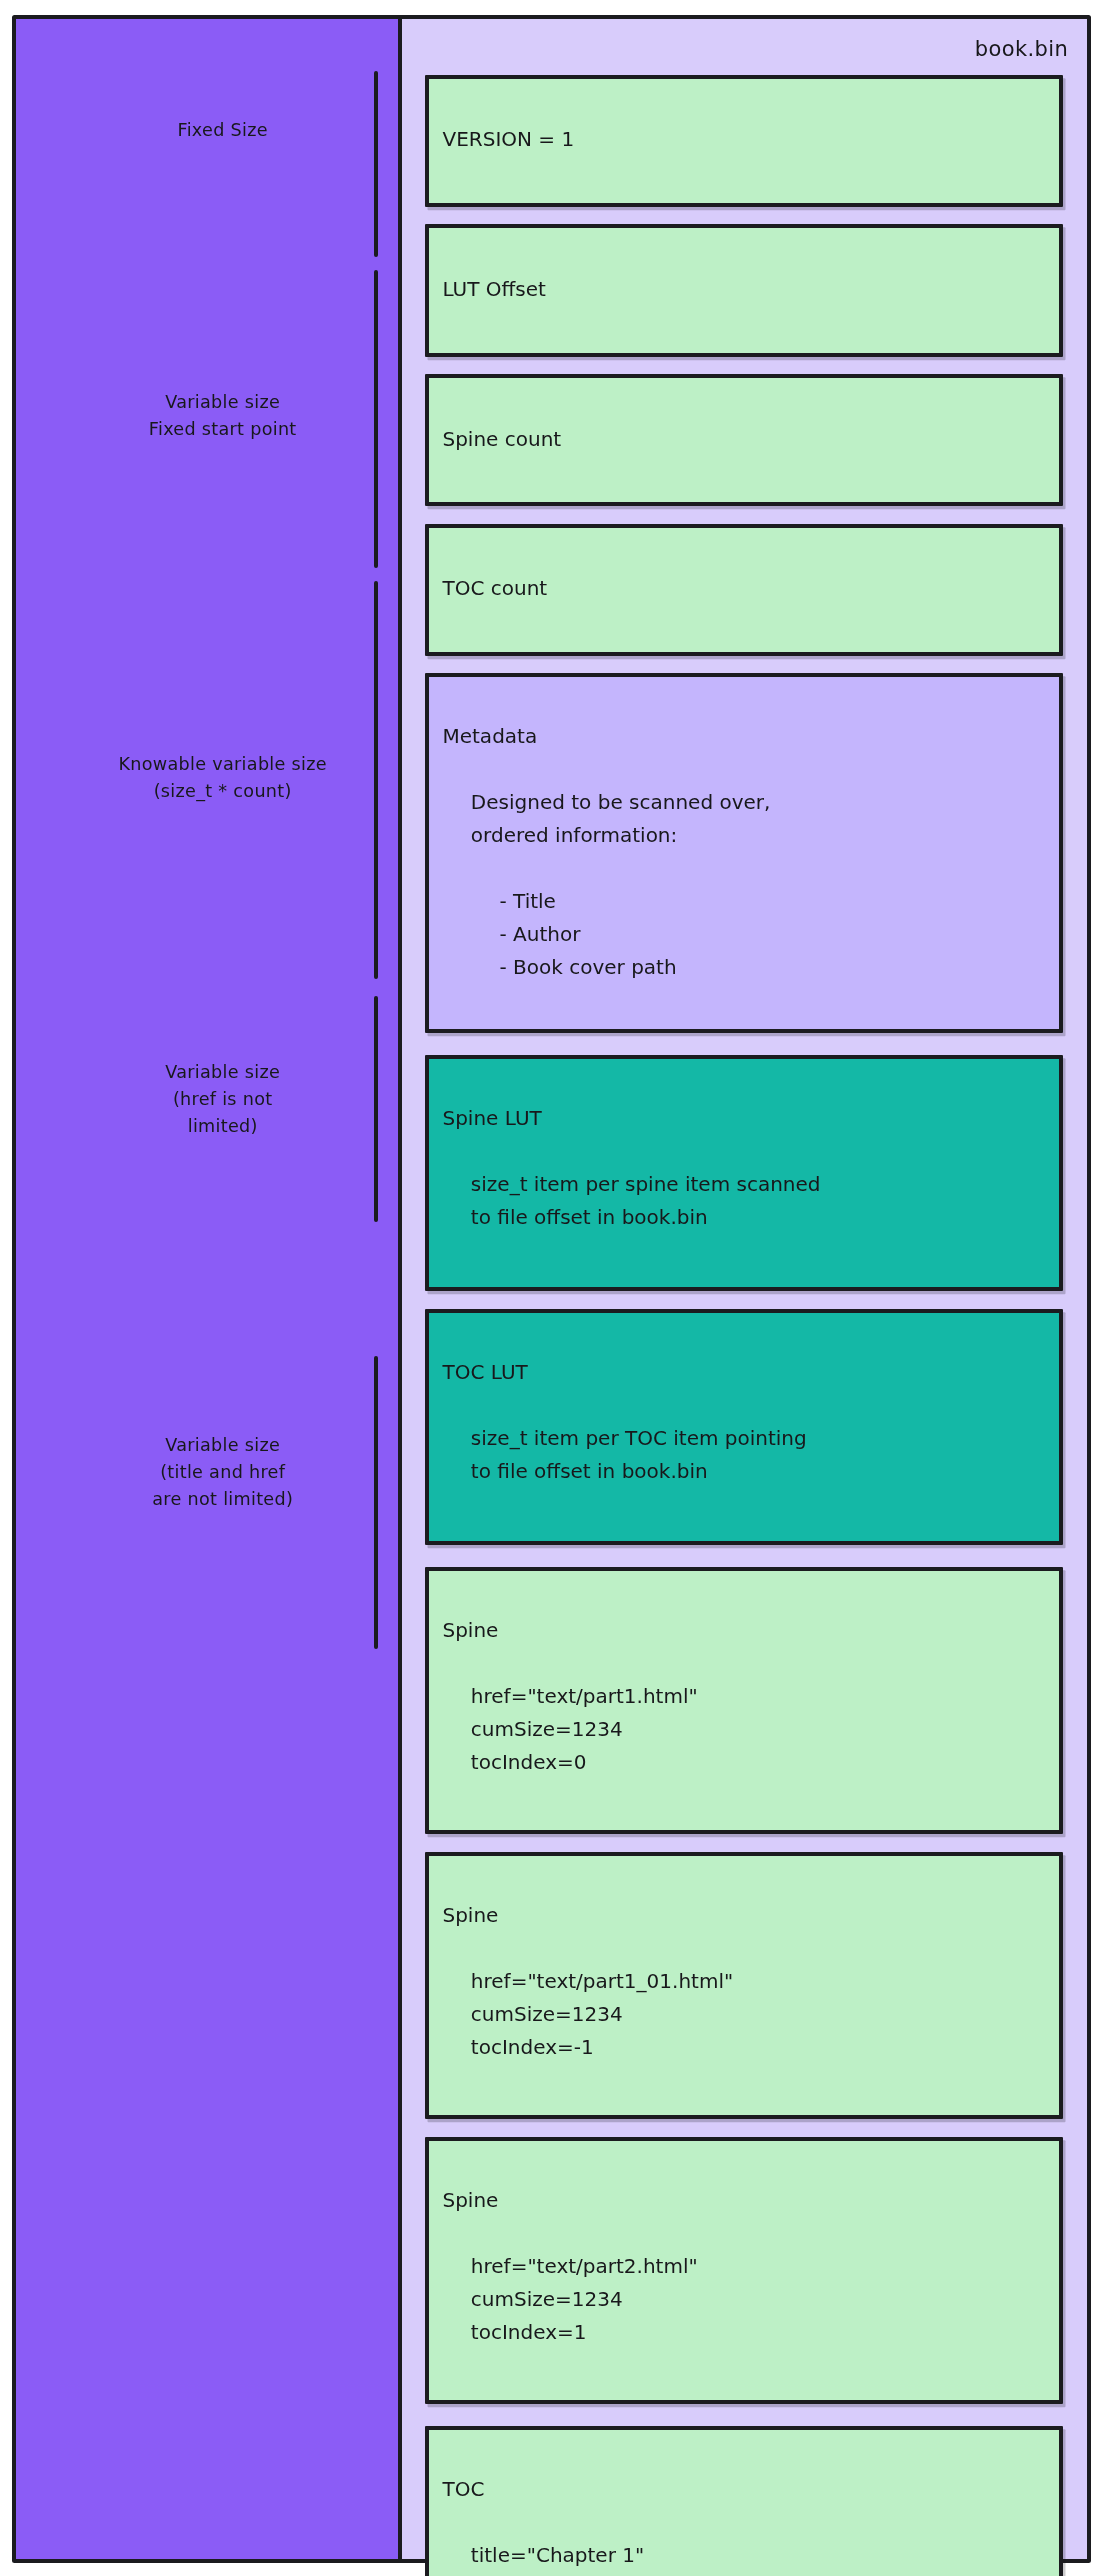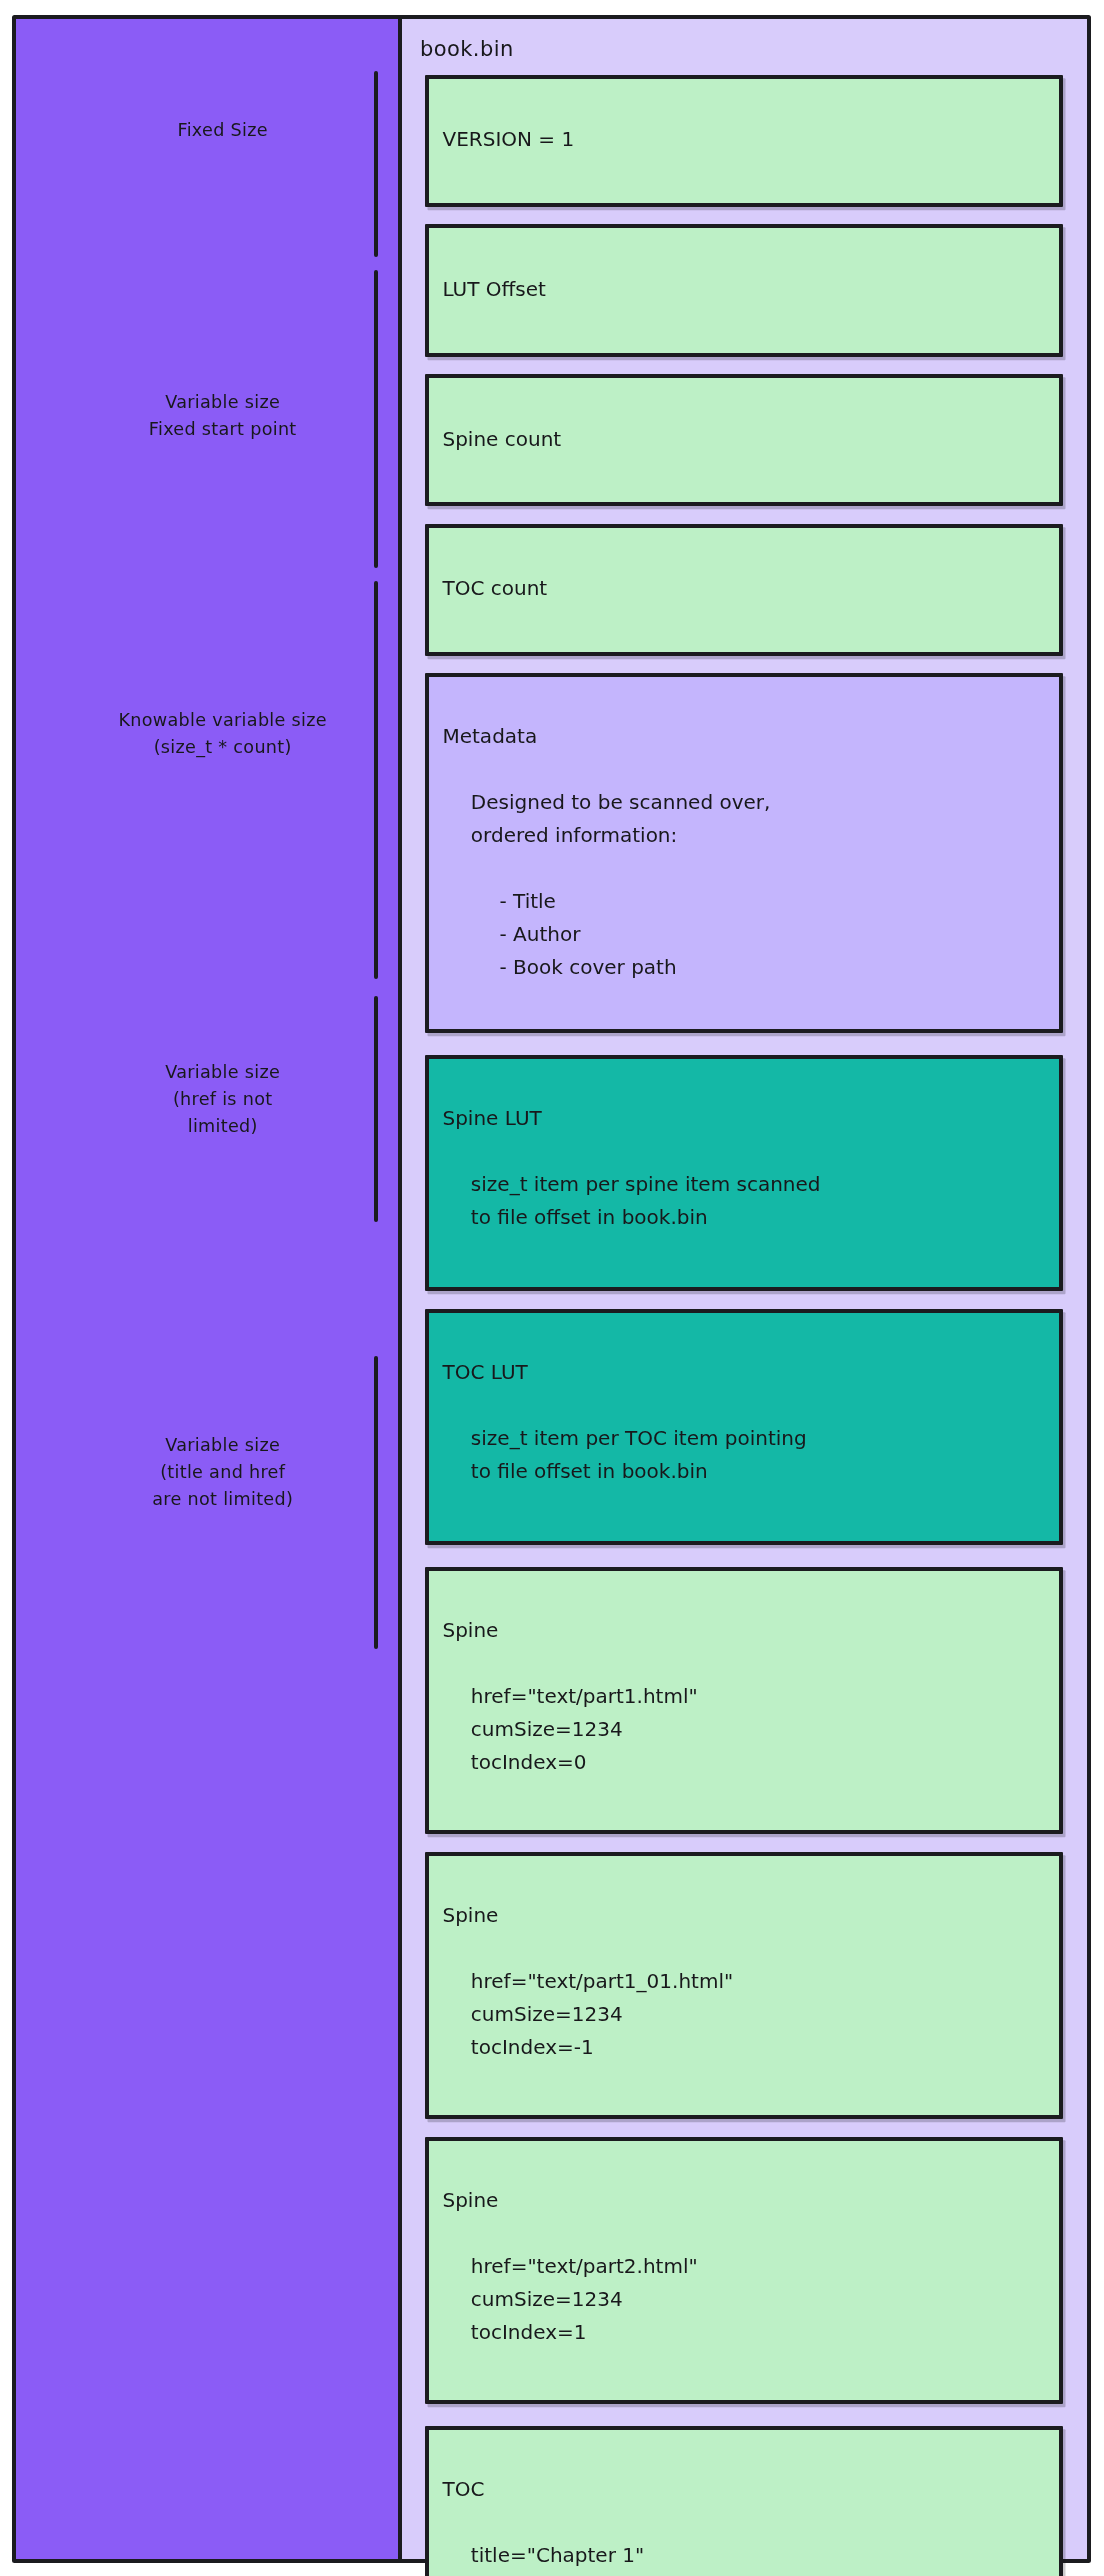--- a/index.html
+++ b/index.html
@@ -63,21 +63,21 @@
   }
   
   .right-col {
     position: relative;
     flex: 1 1 auto;
     background: #d8ccfb;
     box-sizing: border-box;
     padding: 0 18.4px;
   }
   .file-title {
-    text-align: left;
+    text-align: right;
     font-size: 21px;
     color: #18181b;
     padding-top: 18.4px;
     padding-bottom: 13.4px;
     letter-spacing: 0.4px;
   }
   
   .box {
     position: relative;
     box-sizing: border-box;
@@ -110,21 +110,21 @@
     <div class="left-col">
 
       <div class="brace" style="top:52px;height:186px;"></div>
       <div class="group-label" style="top:98px;">Fixed Size</div>
 
       <div class="brace" style="top:251px;height:298px;"></div>
       <div class="group-label" style="top:370px;">Variable size
 Fixed start point</div>
 
       <div class="brace" style="top:562px;height:398px;"></div>
-      <div class="group-label" style="top:688px;">Knowable variable size
+      <div class="group-label" style="top:732px;">Knowable variable size
 (size_t * count)</div>
 
       <div class="brace" style="top:977px;height:226px;"></div>
       <div class="group-label" style="top:1040px;">Variable size
 (href is not
 limited)</div>
 
       <div class="brace" style="top:1337px;height:293px;"></div>
       <div class="group-label" style="top:1413px;">Variable size
 (title and href

